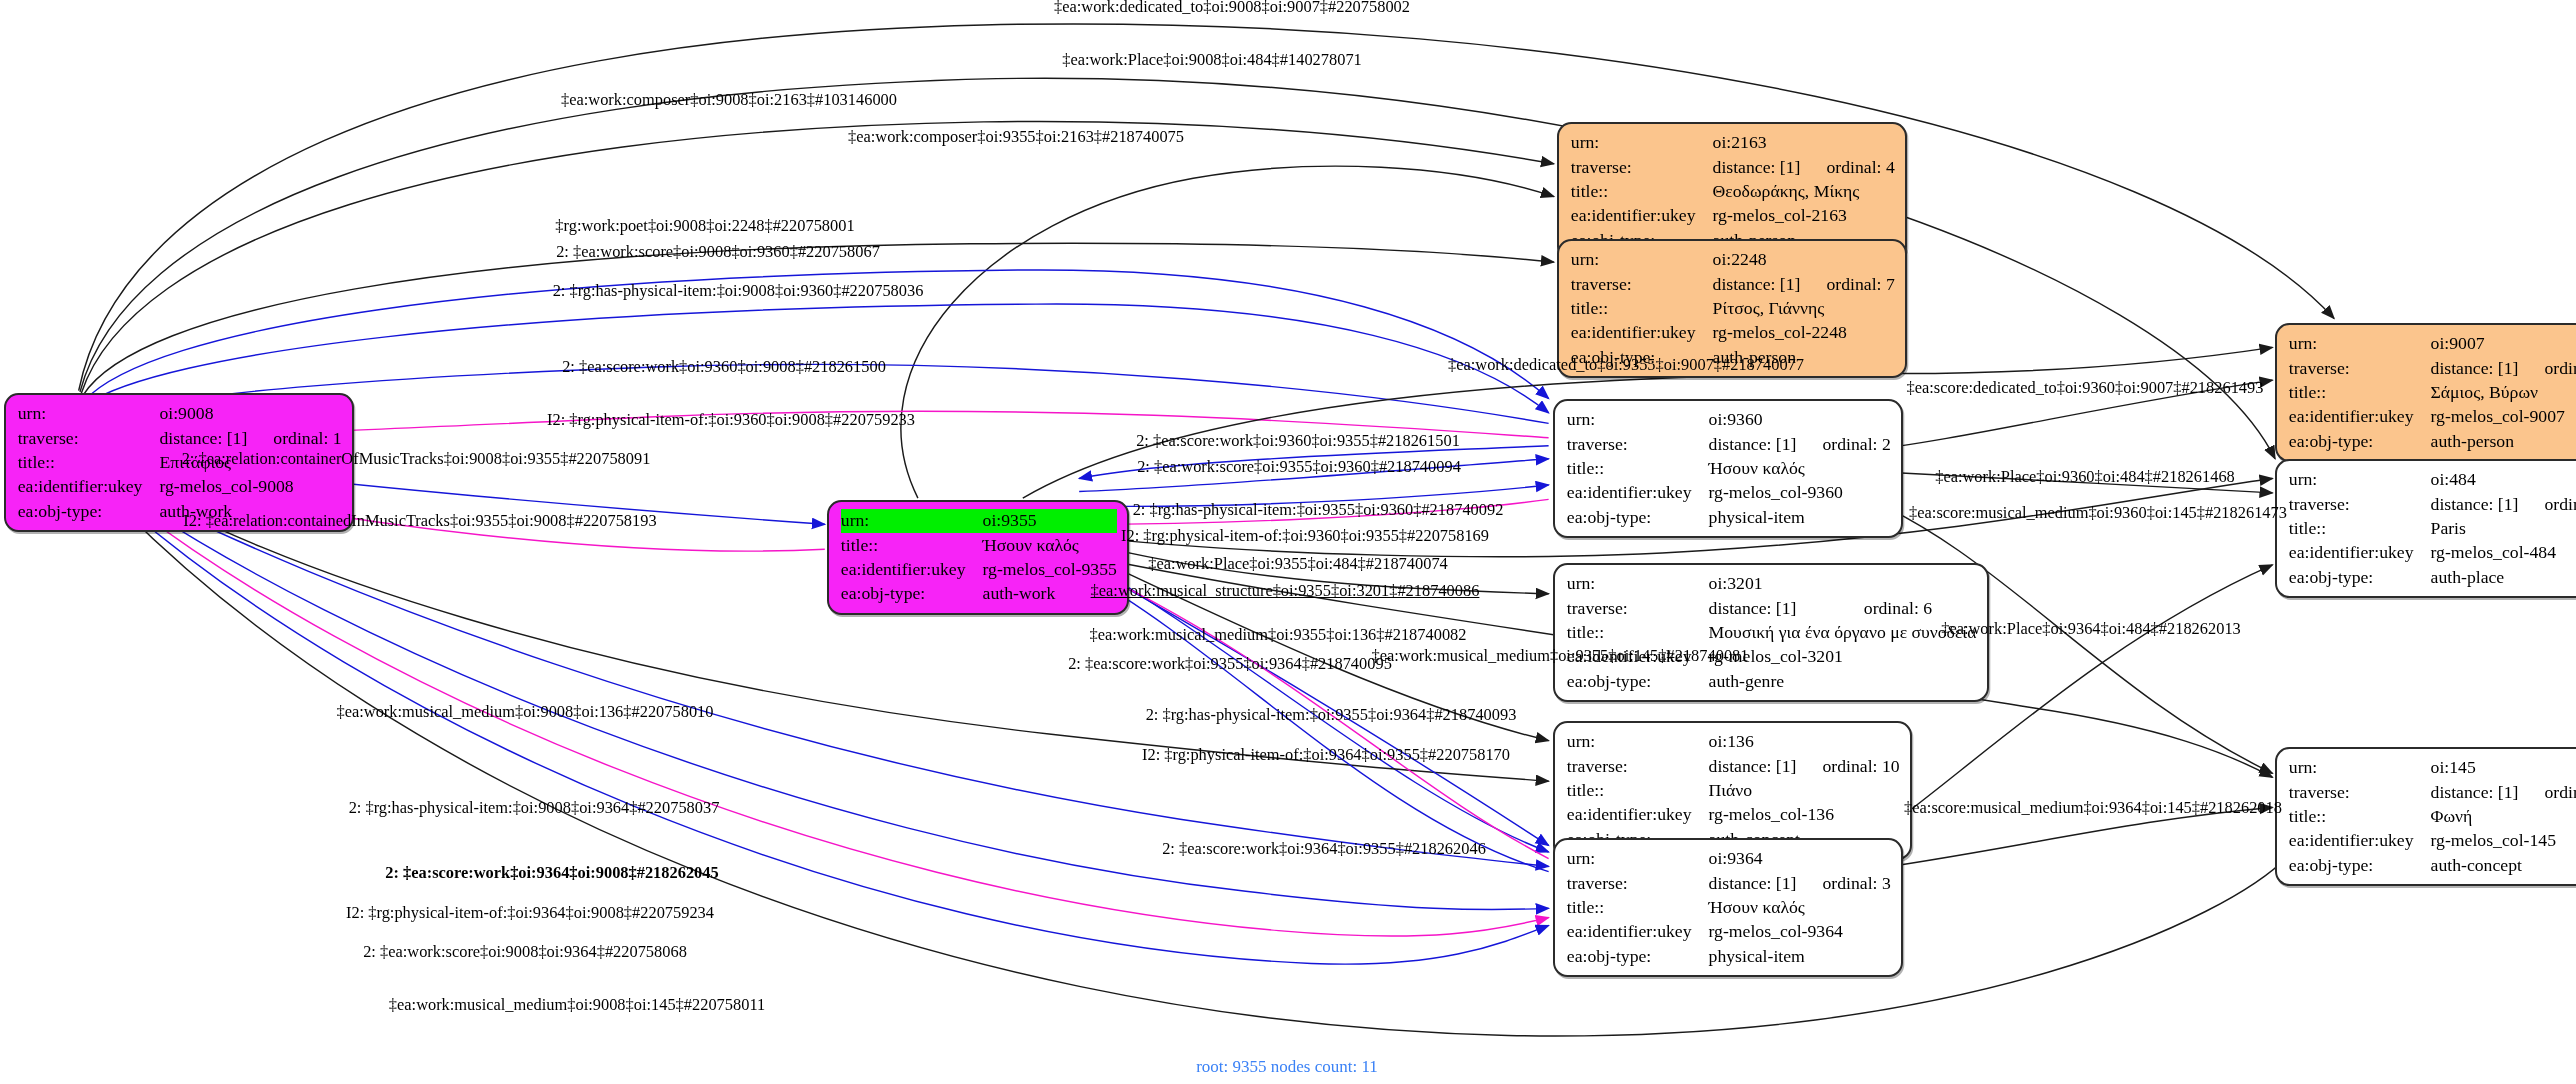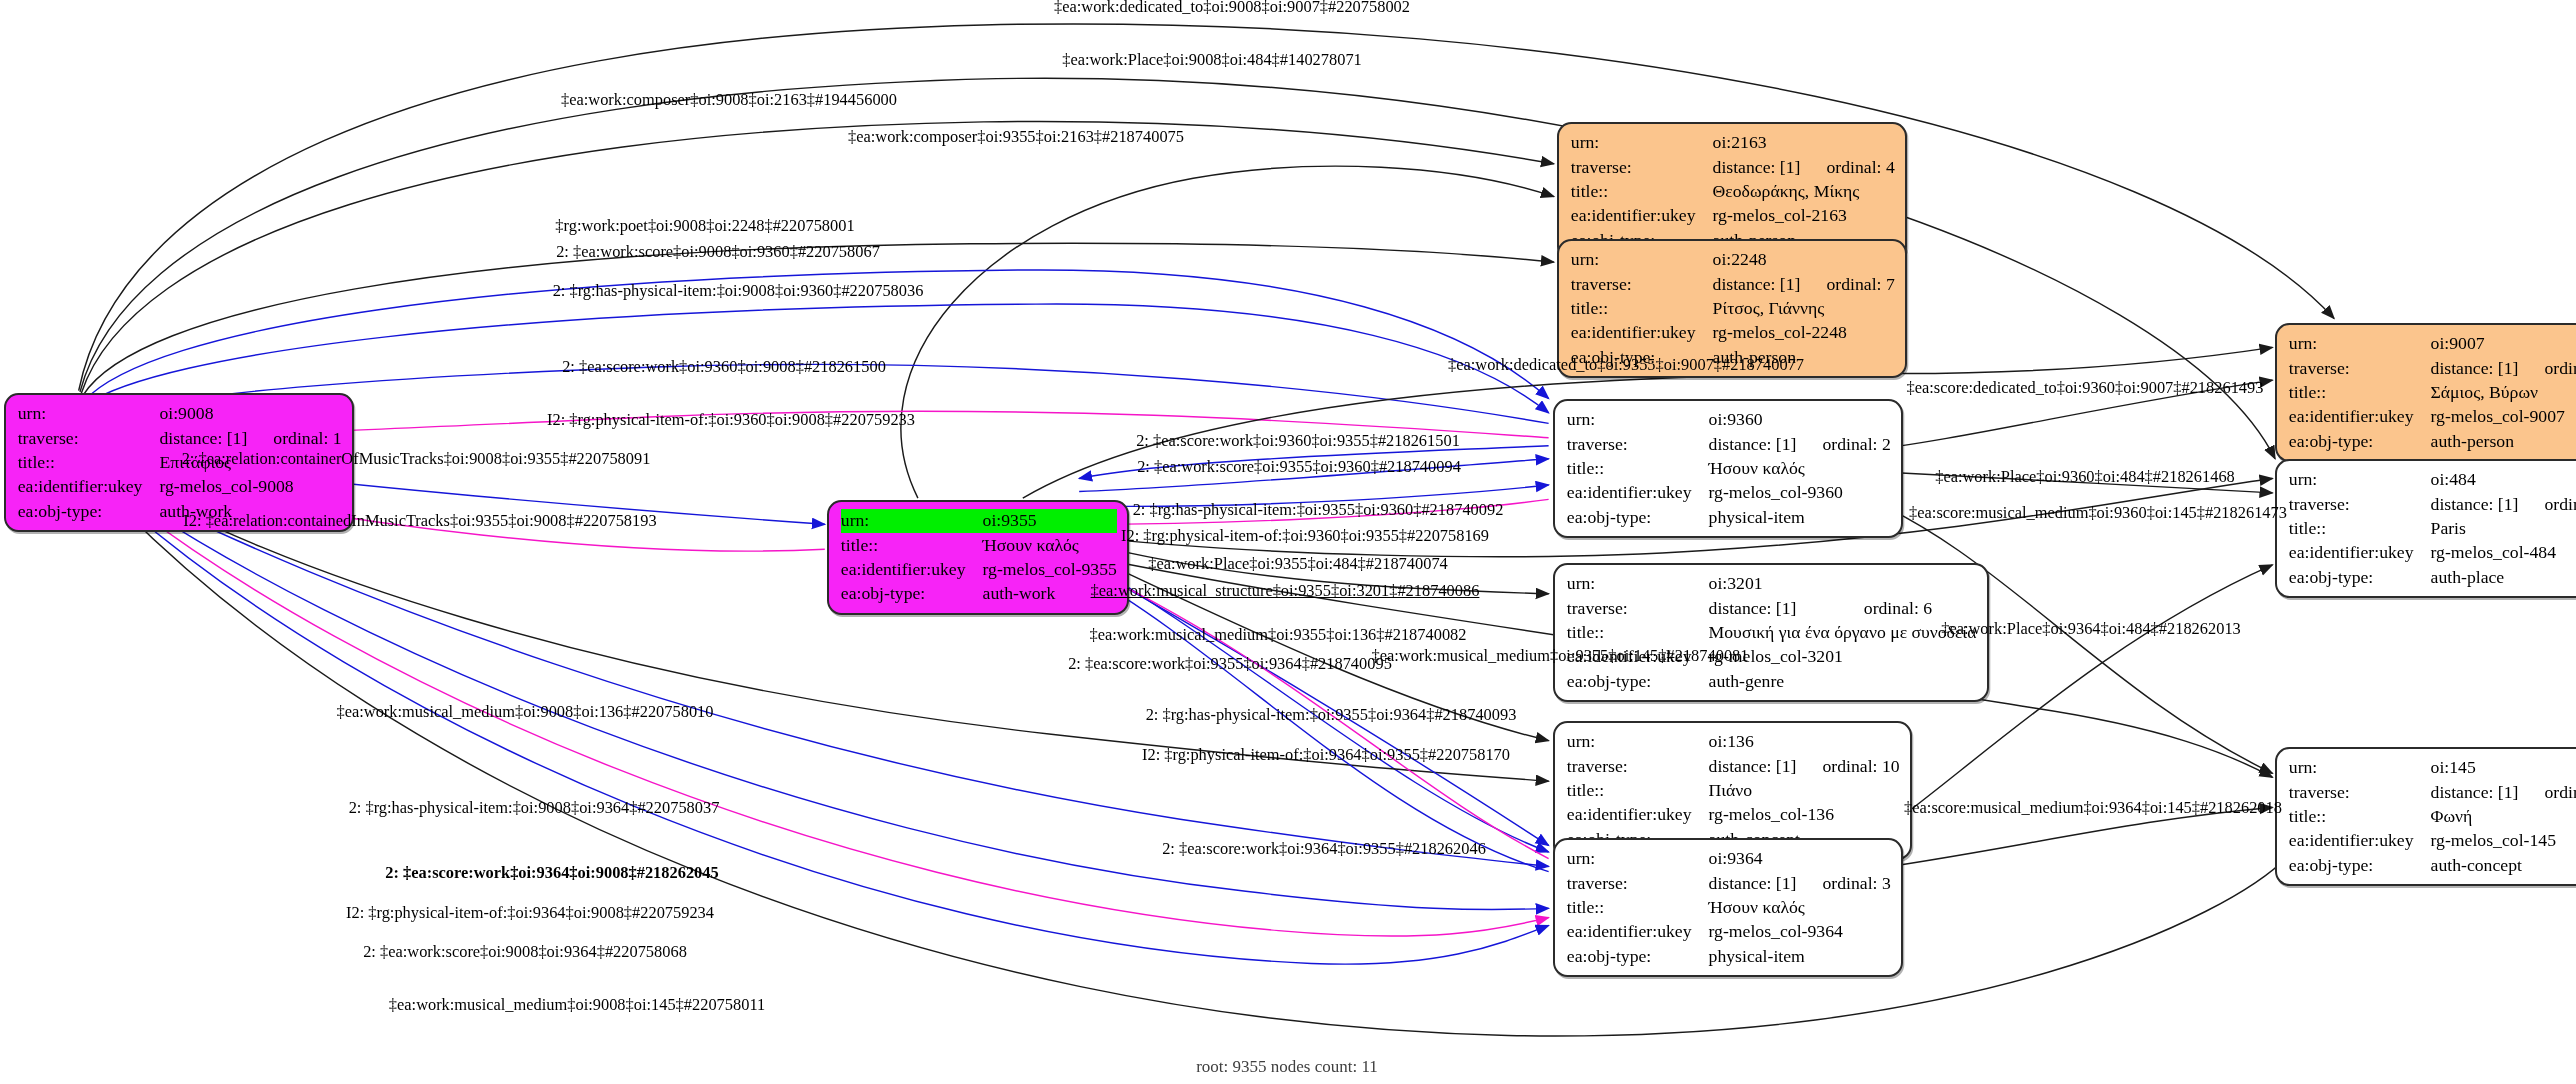--- a/index.html
+++ b/index.html
@@ -41,21 +41,21 @@
     position:absolute;
     font-size:16.4px;
     color:#000;
     white-space:nowrap;
     font-family:"Liberation Serif", serif;
     transform:translate(-50%,-50%);
   }
   .caption{
     position:absolute;
     font-size:17px;
-    color:#404040;
+    color:#3b82f6;
     white-space:nowrap;
     transform:translate(-50%,-50%);
   }
 </style>
 </head>
 <body>
 
 <div id="canvas">
 
   <svg id="edge-layer" viewBox="0 0 3929 1654" preserveAspectRatio="none">
@@ -410,21 +410,21 @@
               <td class="k">ea:obj-type:</td>
               <td class="v" colspan="2">physical-item</td>
             </tr>
           </tbody>
         </table>
       </div>
     </div>
   <div id="label-layer">
       <div class="elabel" style="left: 1232px; top: 7.2px;">‡ea:work:dedicated_to‡oi:9008‡oi:9007‡#220758002</div>
       <div class="elabel" style="left: 1212px; top: 60px;">‡ea:work:Place‡oi:9008‡oi:484‡#140278071</div>
-      <div class="elabel" style="left: 729px; top: 100px;">‡ea:work:composer‡oi:9008‡oi:2163‡#194456000</div>
+      <div class="elabel" style="left: 729px; top: 100px;">‡ea:work:composer‡oi:9008‡oi:2163‡#103146000</div>
       <div class="elabel" style="left: 1016px; top: 137px;">‡ea:work:composer‡oi:9355‡oi:2163‡#218740075</div>
       <div class="elabel" style="left: 705px; top: 226px;">‡rg:work:poet‡oi:9008‡oi:2248‡#220758001</div>
       <div class="elabel" style="left: 718px; top: 252px;">2: ‡ea:work:score‡oi:9008‡oi:9360‡#220758067</div>
       <div class="elabel" style="left: 738px; top: 291px;">2: ‡rg:has-physical-item:‡oi:9008‡oi:9360‡#220758036</div>
       <div class="elabel" style="left: 724px; top: 367px;">2: ‡ea:score:work‡oi:9360‡oi:9008‡#218261500</div>
       <div class="elabel" style="left: 731px; top: 420px;">I2: ‡rg:physical-item-of:‡oi:9360‡oi:9008‡#220759233</div>
       <div class="elabel" style="left: 416px; top: 459px;">2: ‡ea:relation:containerOfMusicTracks‡oi:9008‡oi:9355‡#220758091</div>
       <div class="elabel" style="left: 420px; top: 521px;">I2: ‡ea:relation:containedInMusicTracks‡oi:9355‡oi:9008‡#220758193</div>
       <div class="elabel" style="left: 1298px; top: 441px;">2: ‡ea:score:work‡oi:9360‡oi:9355‡#218261501</div>
       <div class="elabel" style="left: 1299px; top: 467px;">2: ‡ea:work:score‡oi:9355‡oi:9360‡#218740094</div>

